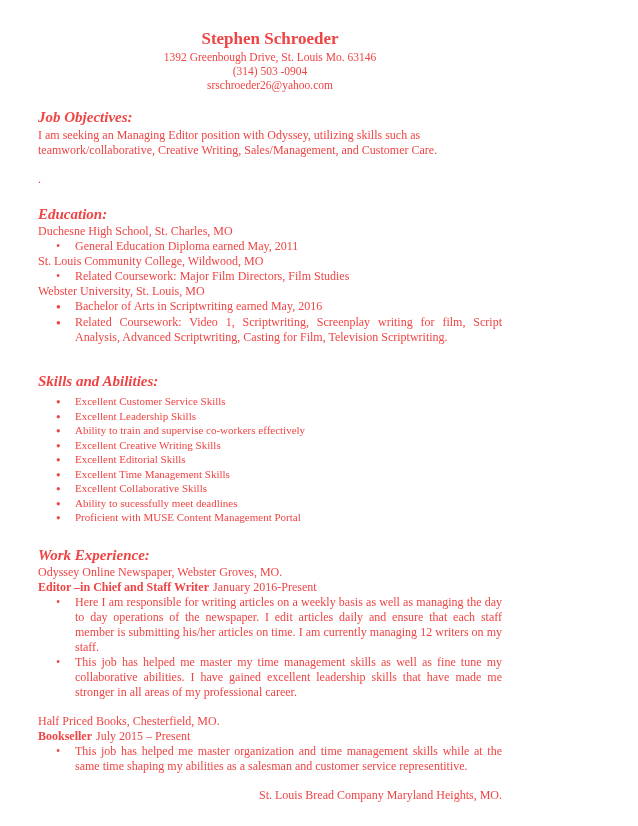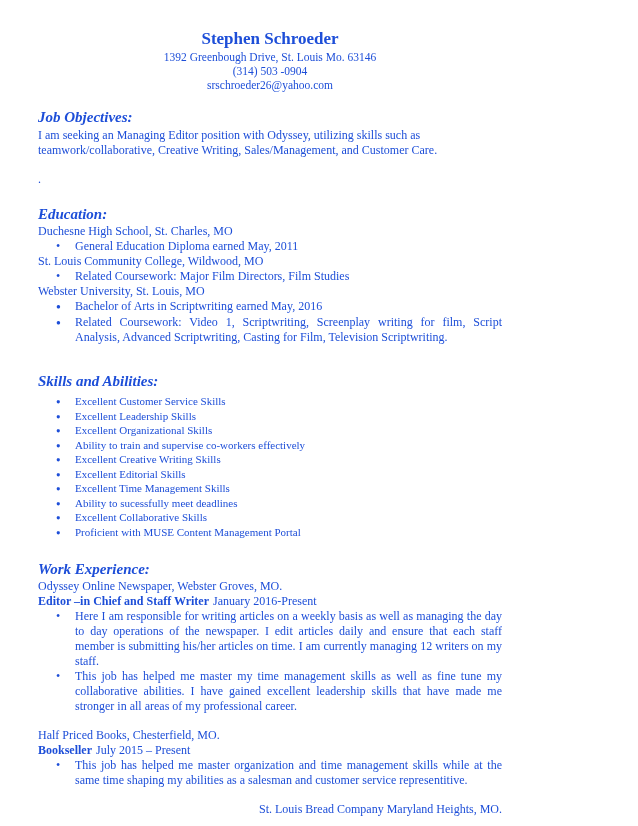--- a/index.html
+++ b/index.html
@@ -2,21 +2,21 @@
 <html><head>
 <meta charset="utf-8">
 <style>
   html, body { margin: 0; padding: 0; background: #ffffff; }
   .page {
     width: 542px;
     height: 826px;
     box-sizing: border-box;
     padding: 28px 40px 0 38px;
     background: #ffffff;
-    color: #1d4ed8;
+    color: #ef4444;
     font-family: "Liberation Serif", serif;
     overflow: hidden;
   }
   
   .doc-header { text-align: center; }
   .doc-name { font-size: 17px; font-weight: bold; line-height: 22px; margin: 0; }
   .contact-line { font-size: 11.5px; line-height: 14px; }
 
   
   .section-heading {
@@ -122,45 +122,41 @@
     <div class="bullet-row skill-row">
       <span class="glyph disc"></span>
       <span class="bullet-text">Excellent Customer Service Skills</span>
     </div>
     <div class="bullet-row skill-row">
       <span class="glyph disc"></span>
       <span class="bullet-text">Excellent Leadership Skills</span>
     </div>
     <div class="bullet-row skill-row">
       <span class="glyph disc"></span>
-      <span class="bullet-text">Excellent Organizational Skills</span>
-    </div>
-    <div class="bullet-row skill-row">
-      <span class="glyph disc"></span>
       <span class="bullet-text">Ability to train and supervise co-workers effectively</span>
     </div>
     <div class="bullet-row skill-row">
       <span class="glyph disc"></span>
       <span class="bullet-text">Excellent Creative Writing Skills</span>
     </div>
     <div class="bullet-row skill-row">
       <span class="glyph disc"></span>
       <span class="bullet-text">Excellent Editorial Skills</span>
     </div>
     <div class="bullet-row skill-row">
       <span class="glyph disc"></span>
       <span class="bullet-text">Excellent Time Management Skills</span>
     </div>
     <div class="bullet-row skill-row">
       <span class="glyph disc"></span>
-      <span class="bullet-text">Ability to sucessfully meet deadlines</span>
+      <span class="bullet-text">Excellent Collaborative Skills</span>
     </div>
     <div class="bullet-row skill-row">
       <span class="glyph disc"></span>
-      <span class="bullet-text">Excellent Collaborative Skills</span>
+      <span class="bullet-text">Ability to sucessfully meet deadlines</span>
     </div>
     <div class="bullet-row skill-row">
       <span class="glyph disc"></span>
       <span class="bullet-text">Proficient with MUSE Content Management Portal</span>
     </div>
   </section>
 
   <section class="sec-work">
     <h2 class="section-heading">Work Experience:</h2>
 

